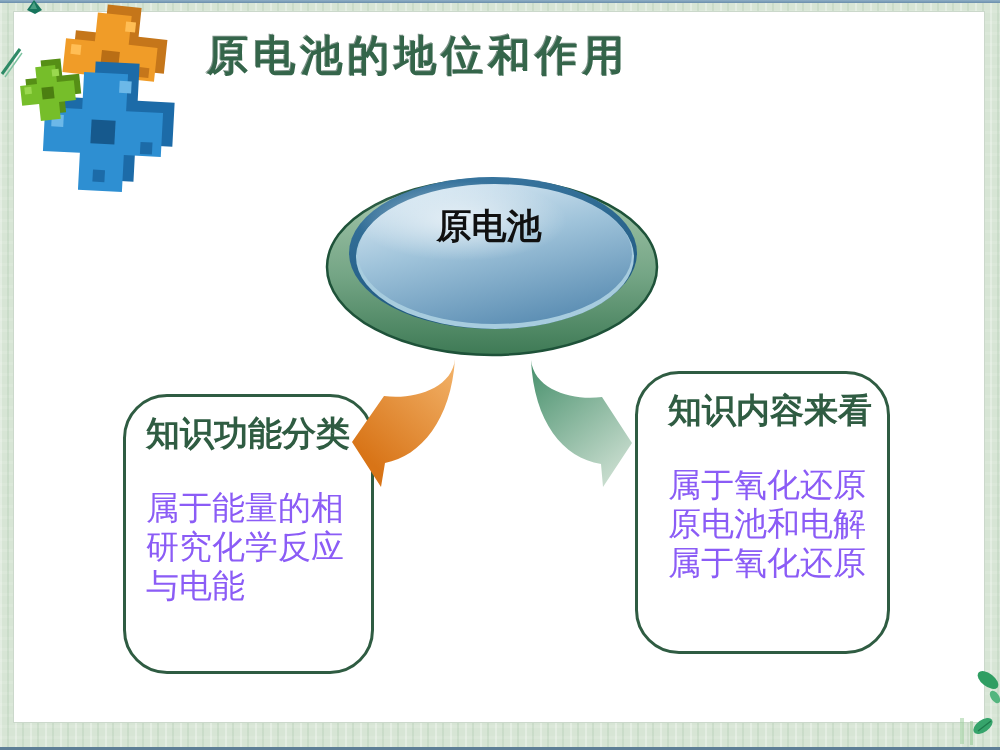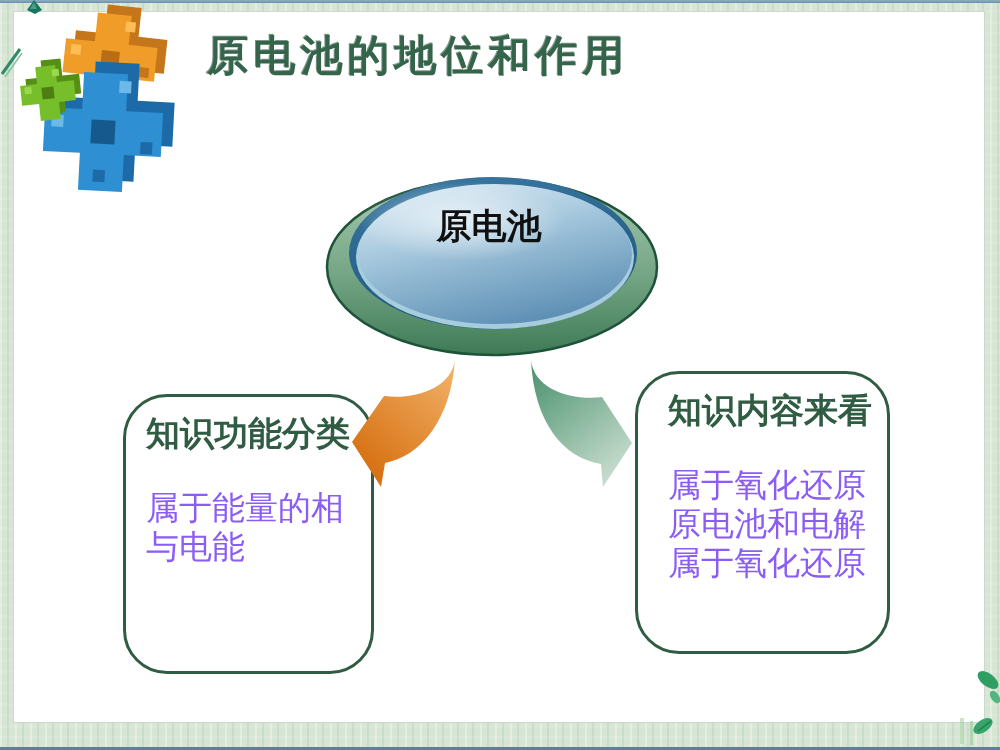--- a/index.html
+++ b/index.html
@@ -103,20 +103,21 @@
       <rect x="-6" y="-6" width="12" height="12" fill="#4C7F11"></rect>
       <rect x="-23" y="-8" width="7" height="7" fill="#9AD84F"></rect>
       <rect x="6" y="-23" width="7" height="7" fill="#9AD84F"></rect>
     </g>
   </svg>
 
   <div class="info-box box-left">
     <div class="box-heading">知识功能分类</div>
     <div class="box-body">
       <div>属于能量的相</div>
+      <div>研究化学反应</div>
       <div>与电能</div>
     </div>
   </div>
 
   <div class="info-box box-right">
     <div class="box-heading">知识内容来看</div>
     <div class="box-body">
       <div>属于氧化还原</div>
       <div>原电池和电解</div>
       <div>属于氧化还原</div>

